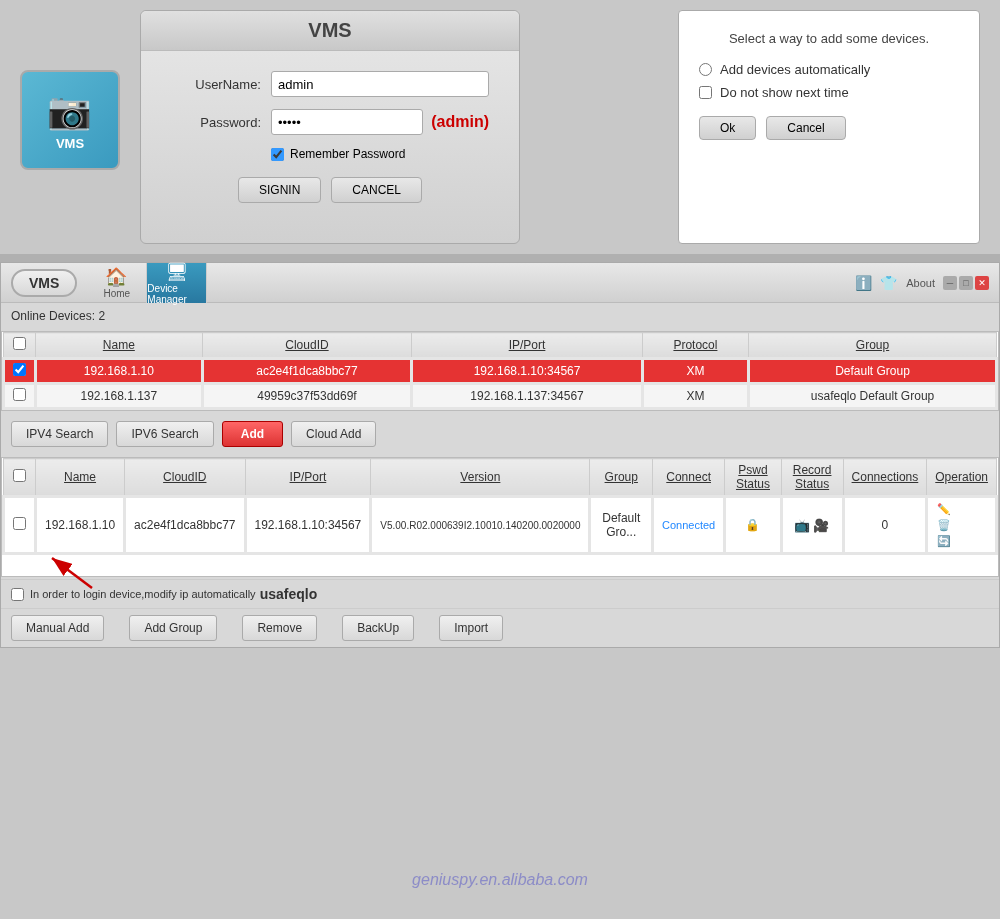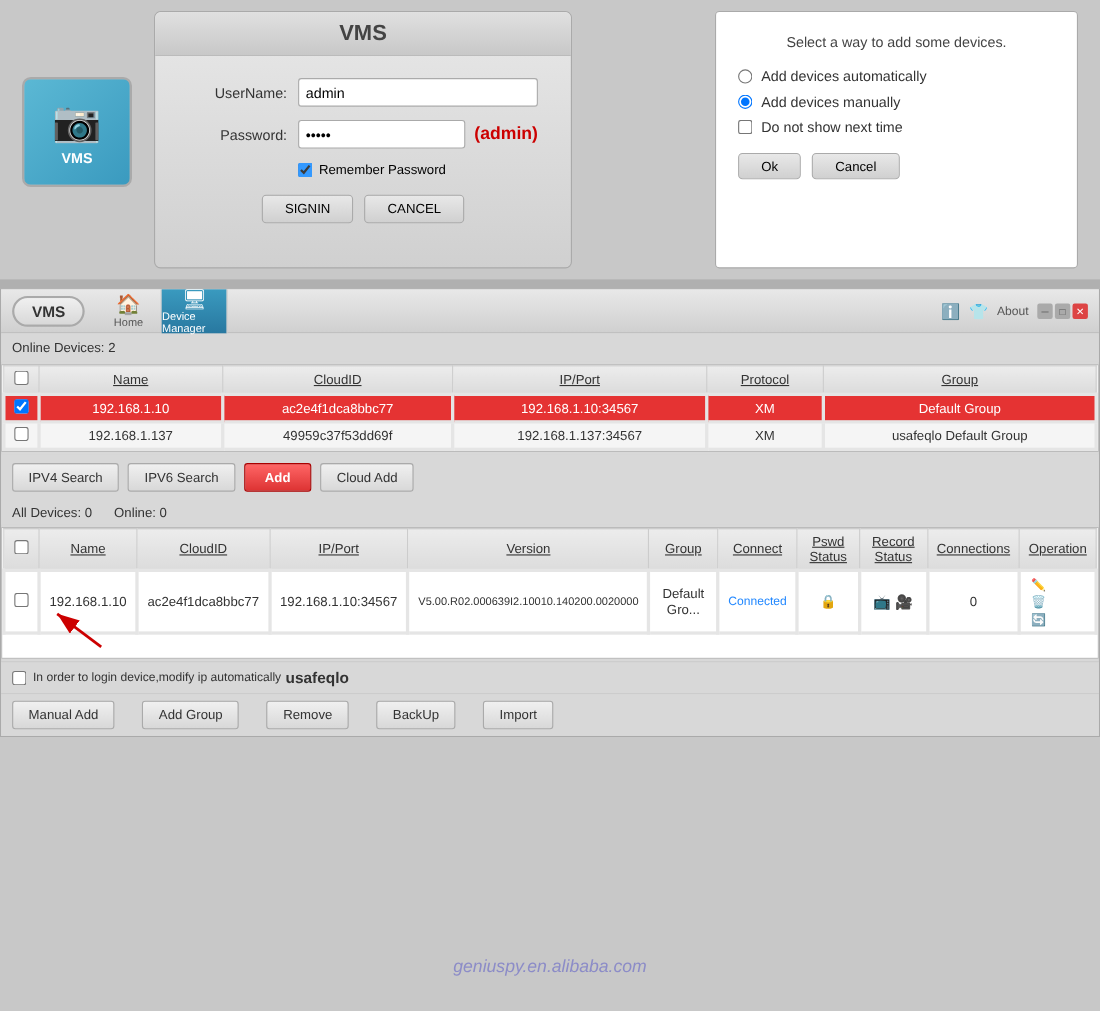--- a/index.html
+++ b/index.html
@@ -21,21 +21,21 @@
     .login-row label { width: 90px; text-align: right; margin-right: 10px; font-size: 13px; color: #333; }
     .login-row input[type="text"], .login-row input[type="password"] { flex: 1; height: 26px; border: 1px solid #aaa; border-radius: 3px; padding: 2px 6px; font-size: 13px; background: white; }
     .login-row .password-display { color: #c00; font-size: 16px; font-weight: bold; }
     .remember-row { display: flex; align-items: center; margin-left: 100px; margin-bottom: 16px; }
     .remember-row input { margin-right: 6px; accent-color: #3399ff; }
     .login-buttons { display: flex; justify-content: center; gap: 10px; }
     .btn-signin { background: linear-gradient(180deg, #e8e8e8, #d0d0d0); border: 1px solid #aaa; border-radius: 4px; padding: 5px 20px; font-size: 12px; cursor: pointer; }
     .btn-cancel { background: linear-gradient(180deg, #e8e8e8, #d0d0d0); border: 1px solid #aaa; border-radius: 4px; padding: 5px 20px; font-size: 12px; cursor: pointer; }
 
     
-    .add-devices-box { width: 330px; background: white; border: 1px solid #aaa; border-radius: 4px; padding: 20px; margin-top: 0; }
+    .add-devices-box { width: 302px; background: white; border: 1px solid #aaa; border-radius: 4px; padding: 20px; margin-top: 0; }
     .add-devices-title { text-align: center; font-size: 13px; color: #444; margin-bottom: 16px; }
     .radio-option { display: flex; align-items: center; margin-bottom: 8px; font-size: 13px; color: #333; }
     .radio-option input[type="radio"] { margin-right: 8px; }
     .checkbox-option { display: flex; align-items: center; margin-bottom: 16px; font-size: 13px; color: #333; }
     .checkbox-option input[type="checkbox"] { margin-right: 8px; }
     .dialog-buttons { display: flex; justify-content: flex-start; gap: 10px; }
     .btn-ok { background: linear-gradient(180deg, #e8e8e8, #d0d0d0); border: 1px solid #aaa; border-radius: 4px; padding: 4px 20px; font-size: 12px; cursor: pointer; }
     .btn-cancel2 { background: linear-gradient(180deg, #e8e8e8, #d0d0d0); border: 1px solid #aaa; border-radius: 4px; padding: 4px 20px; font-size: 12px; cursor: pointer; }
 
     
@@ -121,24 +121,20 @@
       </div>
     </div>
   </div>
 
   <div style="flex:1; display:flex; justify-content:flex-end;">
     <div class="add-devices-box">
       <div class="add-devices-title">Select a way to add some devices.</div>
       <div class="radio-option">
         <input type="radio" name="add_mode" style="">
         <span>Add devices automatically</span>
-      </div>
-      <div class="radio-option">
-        <input type="radio" name="add_mode" checked="" style="">
-        <span>Add devices manually</span>
       </div>
       <div class="checkbox-option">
         <input type="checkbox" style="">
         <span>Do not show next time</span>
       </div>
       <div class="dialog-buttons">
         <button class="btn-ok">Ok</button>
         <button class="btn-cancel2">Cancel</button>
       </div>
     </div>
@@ -211,30 +207,20 @@
     </table>
   </div>
 
   <div class="action-bar">
     <button class="btn-action">IPV4 Search</button>
     <button class="btn-action">IPV6 Search</button>
     <button class="btn-add-red">Add</button>
     <button class="btn-action">Cloud Add</button>
   </div>
 
-  <div class="all-devices-header">
-    <span>
-      <span>All Devices:</span>
-      <span>0</span>
-    </span>
-    <span>
-      <span>Online:</span>
-      <span>0</span>
-    </span>
-  </div>
 
   <div class="all-devices-table-wrap">
     <table>
       <thead>
         <tr>
           <th class="checkbox-cell"><input type="checkbox" style=""></th>
           <th>Name</th>
           <th>CloudID</th>
           <th>IP/Port</th>
           <th>Version</th>

